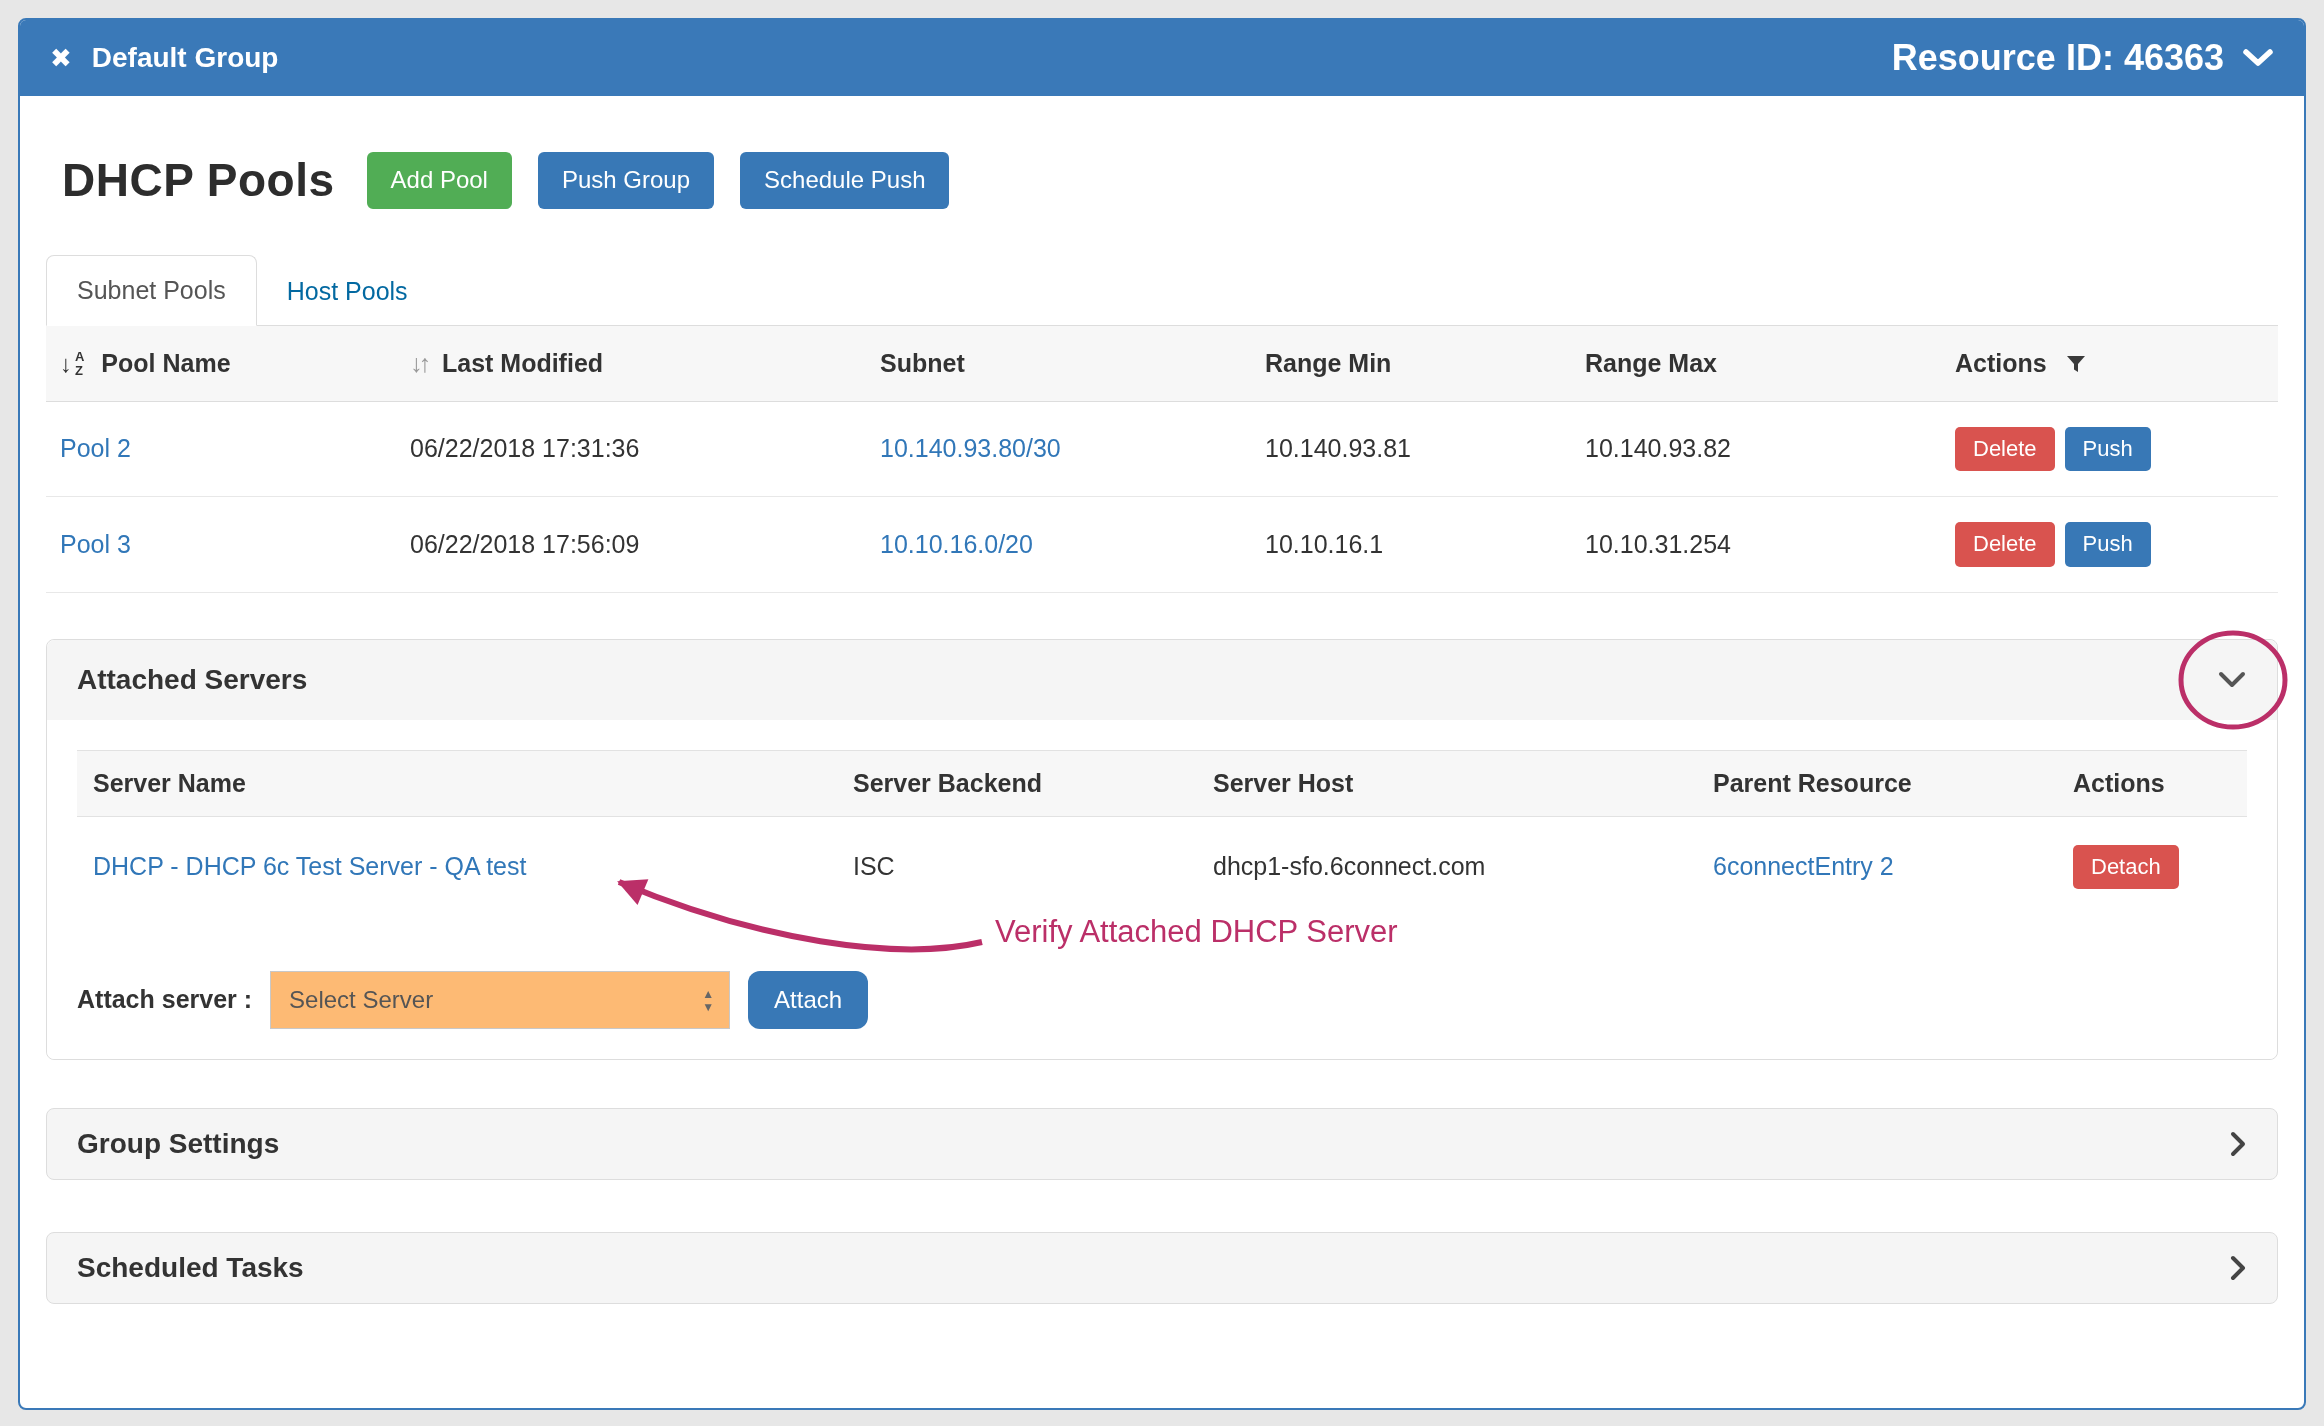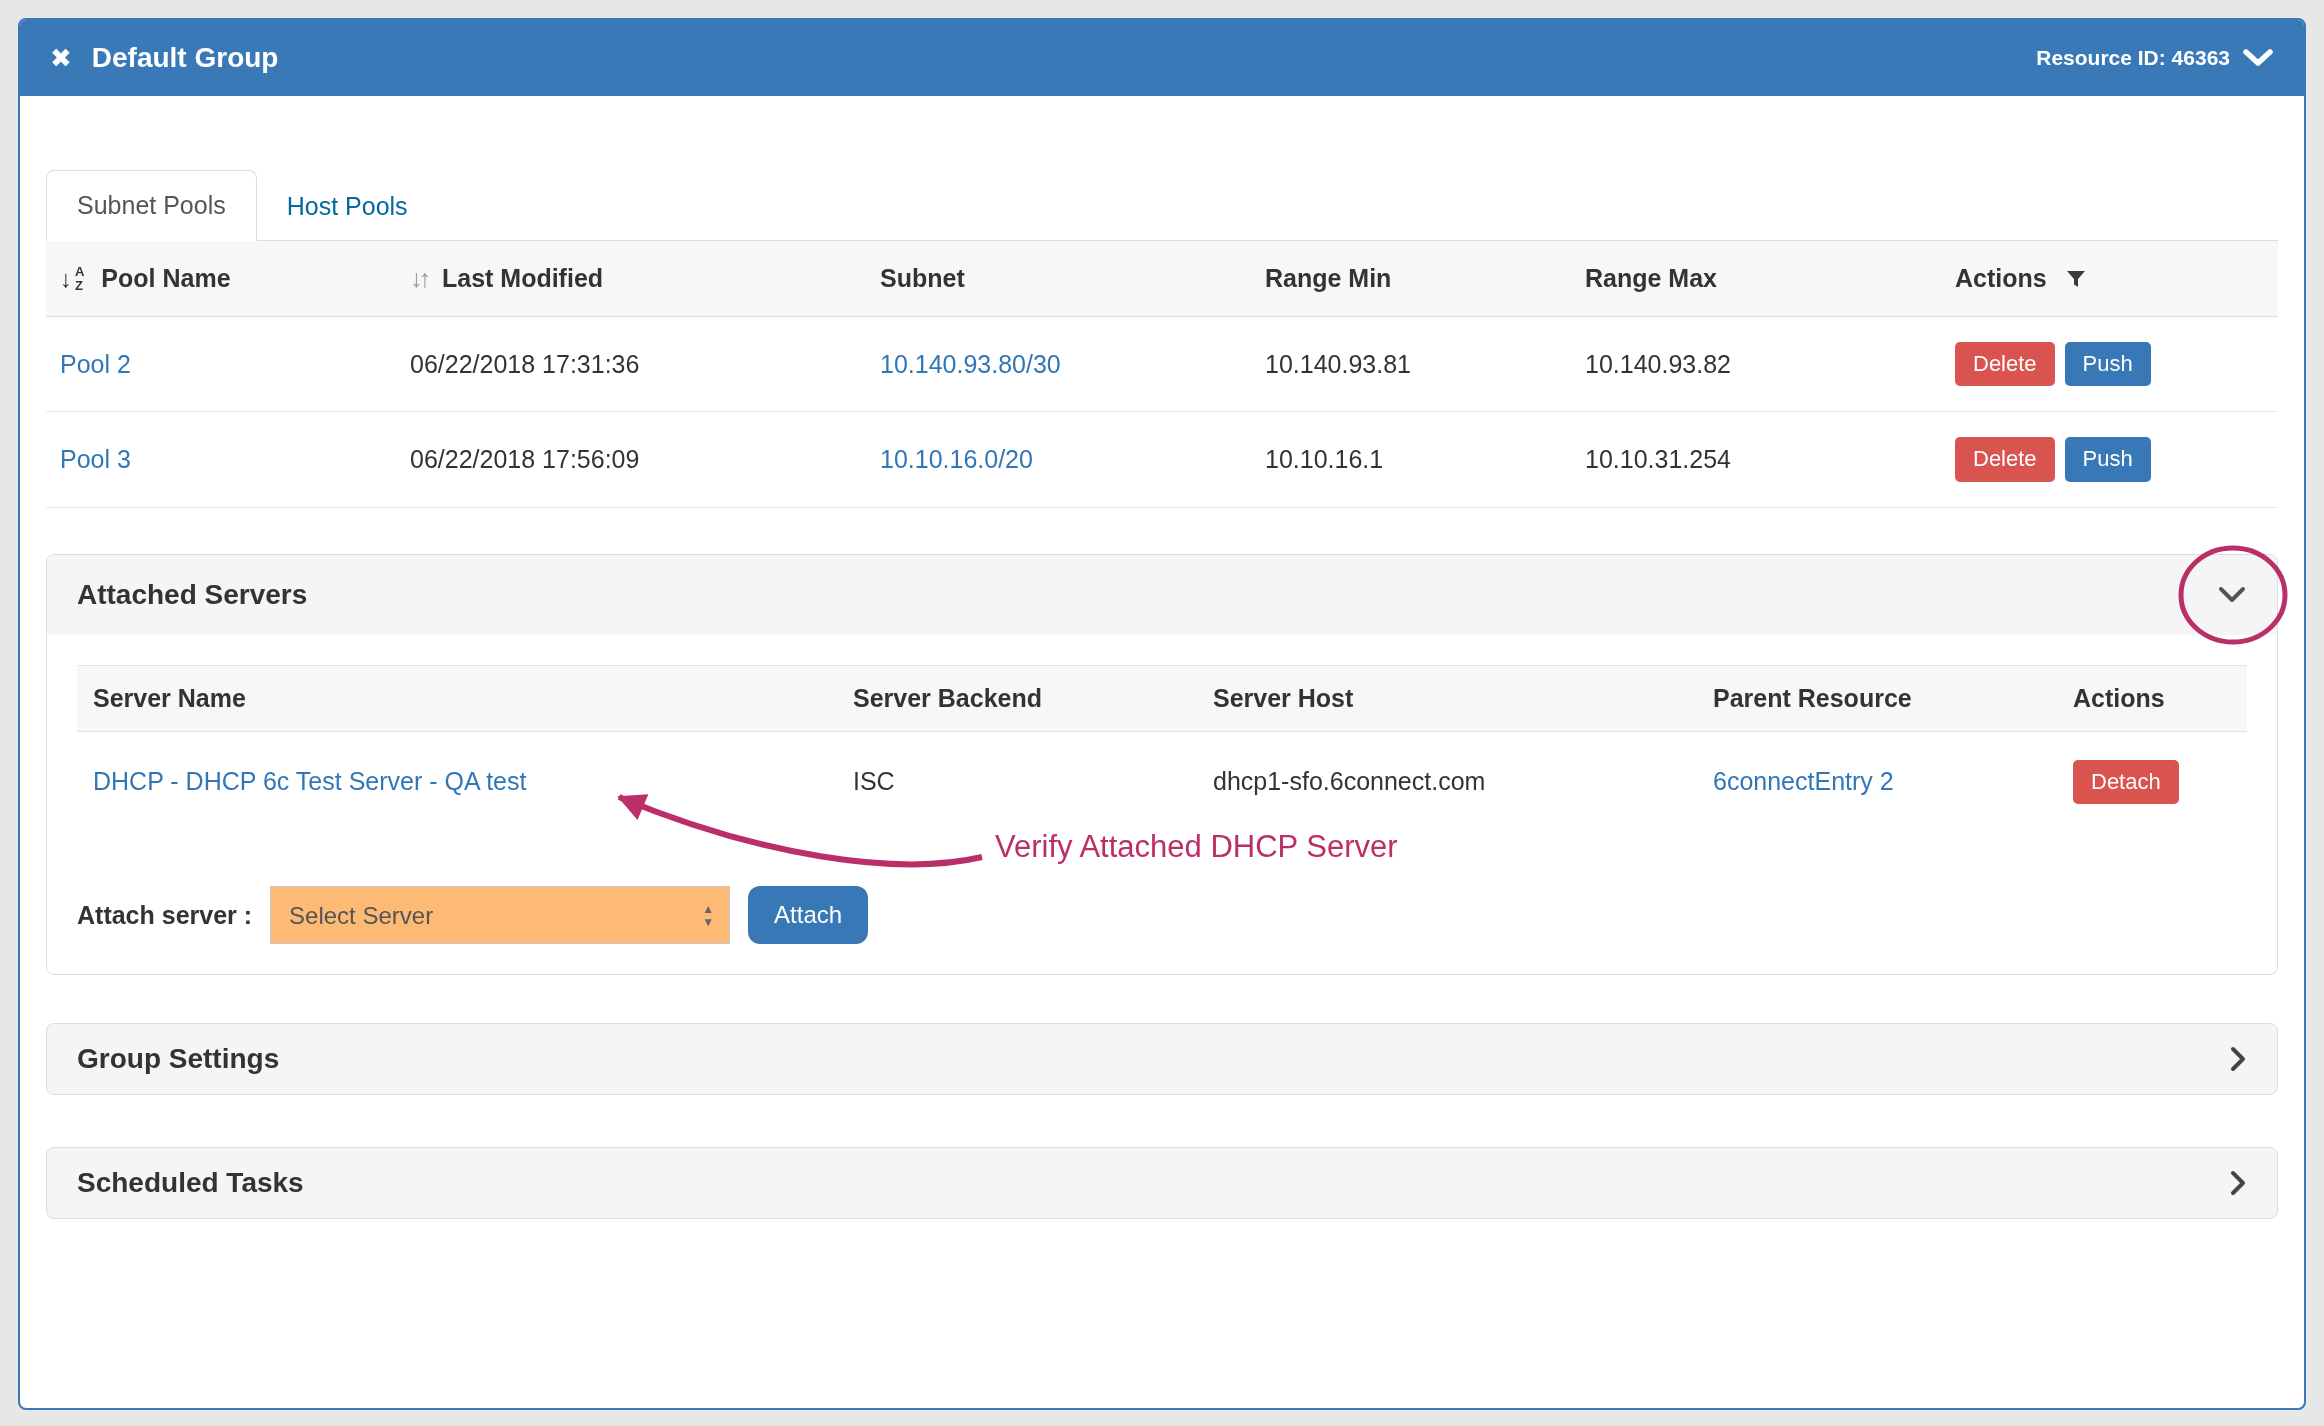--- a/index.html
+++ b/index.html
@@ -19,21 +19,21 @@
     border-radius: 8px;
     overflow: hidden;
   }
   .group-header {
     height: 76px; background: #3a79b8; color: #fff;
     display: flex; align-items: center; justify-content: space-between;
     padding: 0 30px;
   }
   .group-header-left { display: flex; align-items: center; gap: 20px; font-size: 28px; font-weight: bold; }
   .close-icon { font-size: 26px; cursor: pointer; line-height: 1; }
-  .group-header-right { display: flex; align-items: center; gap: 12px; font-size: 21px; font-weight: bold; }
+  .group-header-right { display: flex; align-items: center; gap: 18px; font-size: 36px; font-weight: bold; }
   .chev-white { display: block; cursor: pointer; }
 
   .panel-body { padding: 28px 26px; }
 
   
   .heading-row { display: flex; align-items: center; gap: 26px; margin: 28px 0 0 16px; }
   .page-title { font-size: 46px; font-weight: bold; color: #2d2d2d; letter-spacing: 0.5px; margin-right: 6px; }
   .btn {
     border: none; border-radius: 6px; color: #fff;
     font-size: 24px; padding: 14px 24px; cursor: pointer;
@@ -146,20 +146,26 @@
     <div class="group-header-right">
       <span>Resource ID: 46363</span>
       <svg class="chev-white" width="32" height="22" viewBox="0 0 32 22">
         <polyline points="4,5 16,16 28,5" fill="none" stroke="#ffffff" stroke-width="5.5" stroke-linecap="round" stroke-linejoin="round"></polyline>
       </svg>
     </div>
   </div>
 
   <div class="panel-body">
 
+    <div class="heading-row">
+      <h1 class="page-title">DHCP Pools</h1>
+      <button class="btn btn-green">Add Pool</button>
+      <button class="btn btn-blue">Push Group</button>
+      <button class="btn btn-blue">Schedule Push</button>
+    </div>
 
     <div class="tabs">
       <div class="tab active">Subnet Pools</div>
       <div class="tab inactive">Host Pools</div>
     </div>
 
     <table class="pools">
       <colgroup>
         <col style="width:350px">
           <col style="width:470px">

